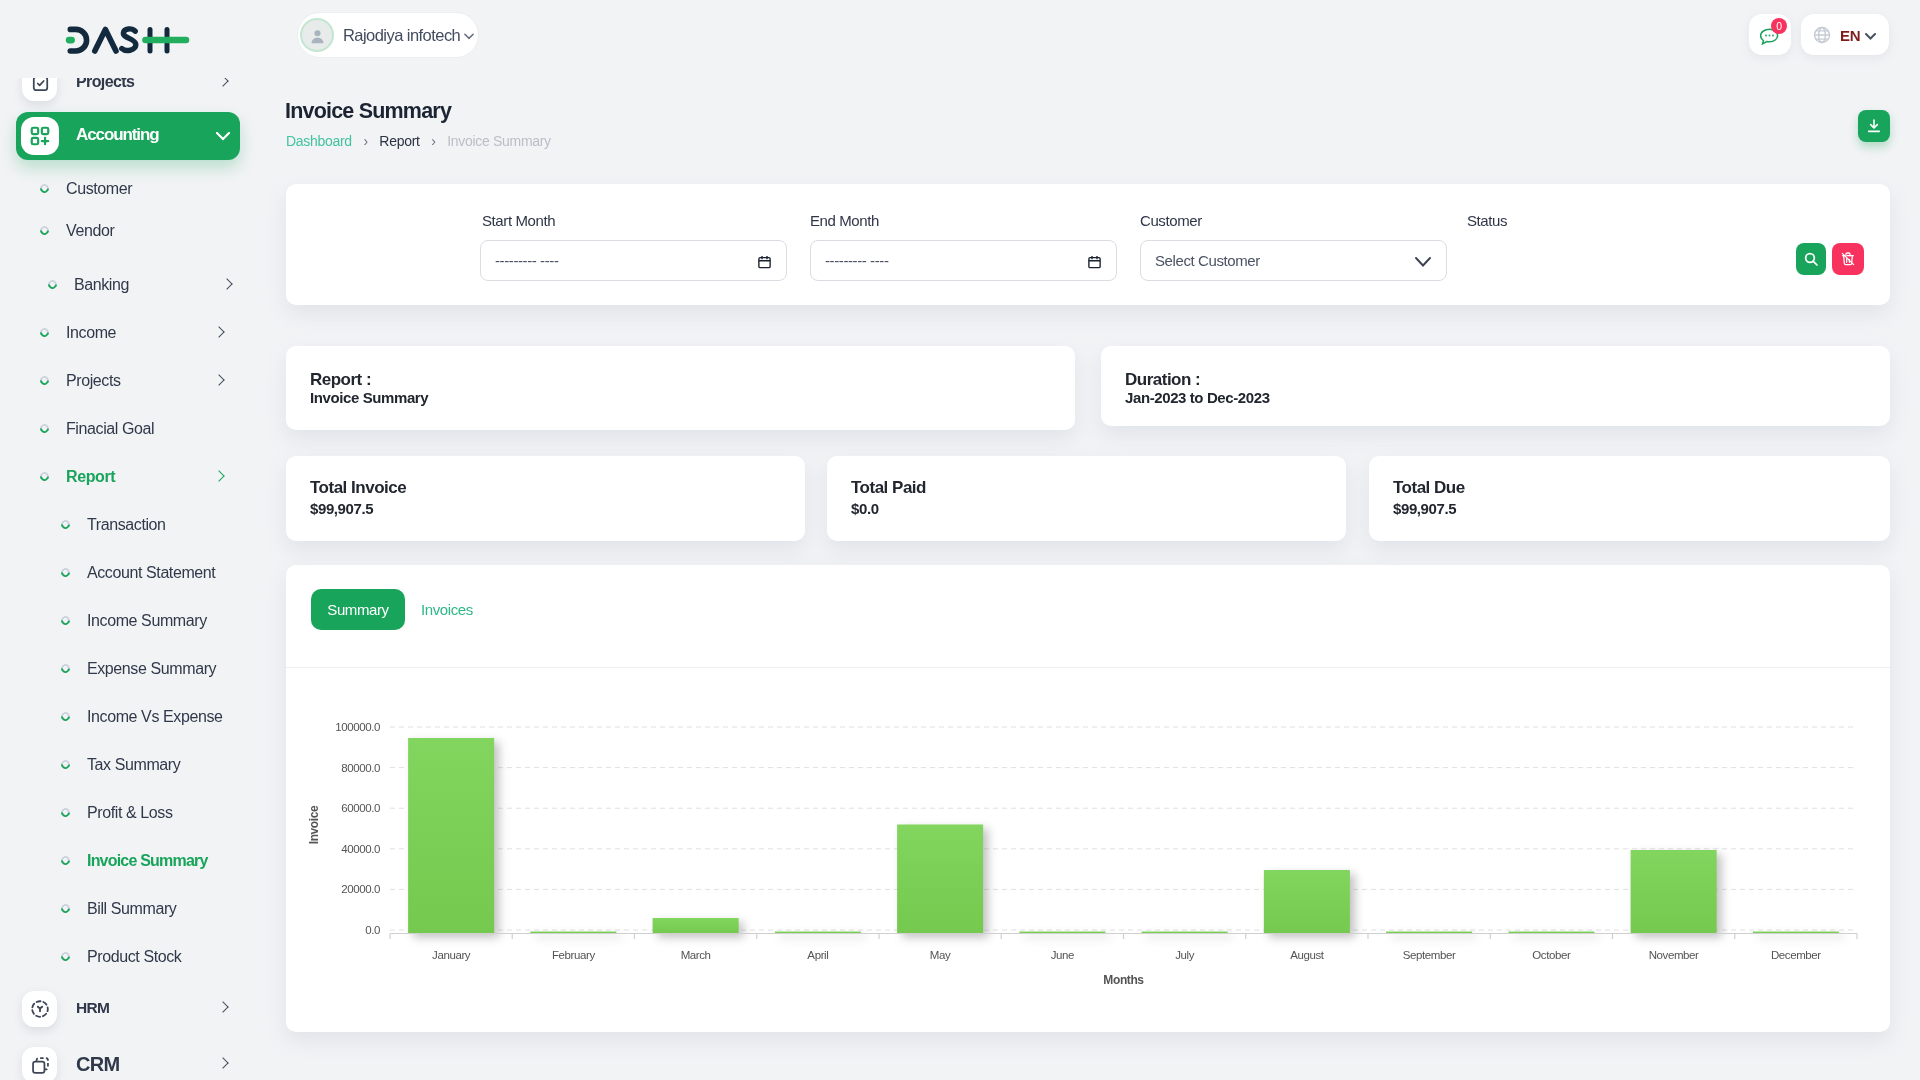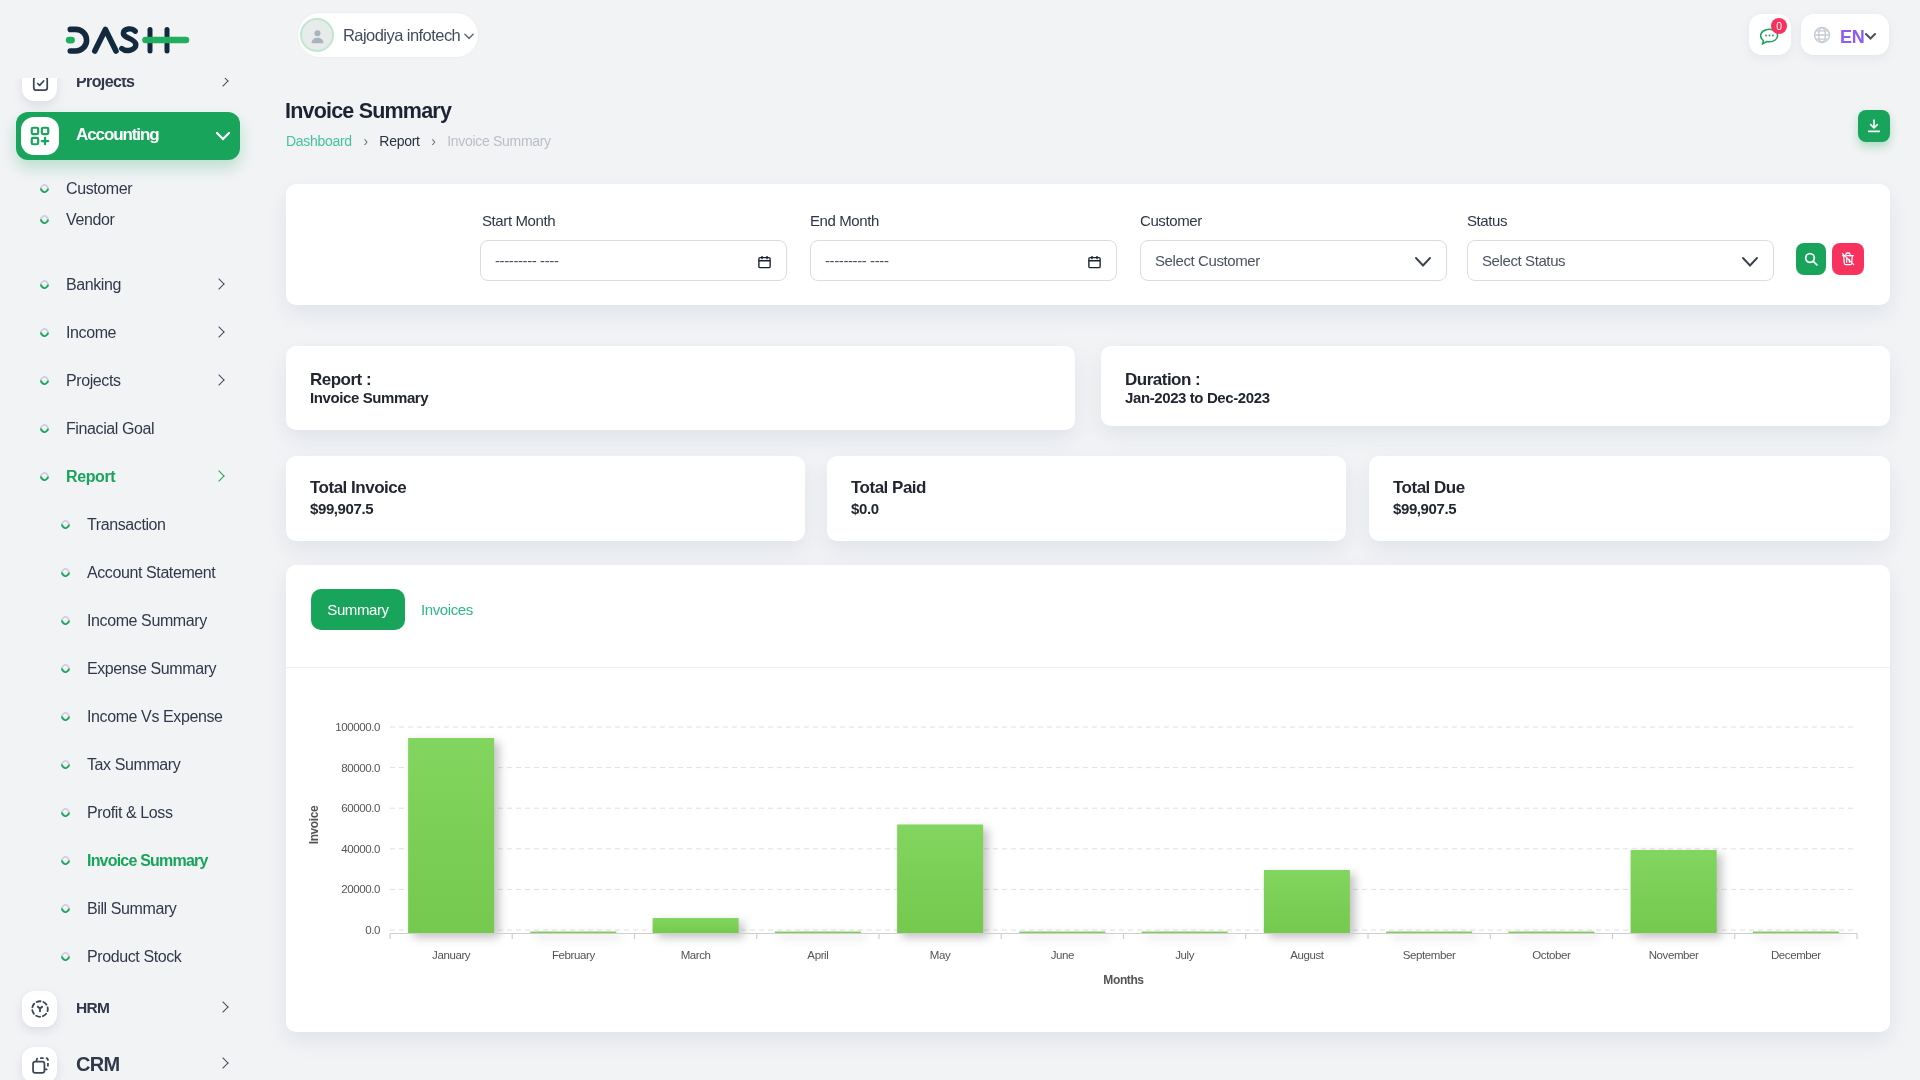--- a/index.html
+++ b/index.html
@@ -66,25 +66,25 @@
     <span class="abs" style="left:60px;top:13px;font-size:17px;font-weight:bold;color:#fff;letter-spacing:-1.1px;">Accounting</span>
     <svg width="14" height="9" viewBox="0 0 14 9" style="position:absolute;left:200px;top:20px;" fill="none" stroke="#fff" stroke-width="2.2" stroke-linecap="round">
         <path d="M1 1 L7 7 L13 1"></path>
       </svg>
   </div>
 
   <div class="side-item" style="top:177px;">
       <span class="side-bullet"></span>
       <span class="side-label">Customer</span>
     </div>
-  <div class="side-item" style="top:208px;padding-left:44px;">
+  <div class="side-item" style="top:219px;padding-left:44px;">
       <span class="side-bullet"></span>
       <span class="side-label">Vendor</span>
     </div>
-  <div class="side-item" style="top:273px;">
+  <div class="side-item" style="top:273px;margin-left:8px;">
       <span class="side-bullet"></span>
       <span class="side-label">Banking</span>
       <span class="side-arrow"></span>
     </div>
   <div class="side-item" style="top:321px;">
       <span class="side-bullet"></span>
       <span class="side-label">Income</span>
       <span class="side-arrow"></span>
     </div>
   <div class="side-item" style="top:369px;">
@@ -204,21 +204,21 @@
     </svg>
     <div class="abs" style="left:22px;top:4px;width:16px;height:16px;border-radius:50%;background:#f7325e;color:#fff;font-size:10.5px;text-align:center;line-height:16px;">0</div>
   </div>
 
   <div class="pill" style="left:1801px;top:14px;width:88px;height:41px;border-radius:13px;">
     <svg width="18" height="18" viewBox="0 0 24 24" style="position:absolute;left:12px;top:12px;" fill="none" stroke="#c5cbd3" stroke-width="1.8">
       <circle cx="12" cy="12" r="10"></circle>
       <ellipse cx="12" cy="12" rx="4.5" ry="10"></ellipse>
       <path d="M2 12 h20 M3.3 6.5 h17.4 M3.3 17.5 h17.4"></path>
     </svg>
-    <span class="abs" style="left:39px;top:13px;font-size:18px;font-weight:bold;color:#8b5cf6;letter-spacing:-0.3px;">EN</span>
+    <span class="abs" style="left:39px;top:13px;font-size:15px;font-weight:bold;color:#7f1d1d;letter-spacing:-0.3px;">EN</span>
     <svg width="11" height="7" viewBox="0 0 11 7" style="position:absolute;left:64px;top:19px;" fill="none" stroke="#4a5160" stroke-width="2" stroke-linecap="round">
         <path d="M1 1 L5.5 5.5 L10 1"></path>
       </svg>
   </div>
 </div>
 
 <div class="abs" style="left:285px;top:99px;font-size:21.5px;font-weight:bold;color:#1c2433;letter-spacing:-0.8px;">Invoice Summary</div>
 <div class="abs" style="left:286px;top:133px;font-size:14px;letter-spacing:-0.3px;">
   <span style="color:#43c39c;">Dashboard</span>
   <span style="color:#6b7280;padding:0 8px;">›</span>
@@ -250,26 +250,20 @@
     </svg>
   </div>
   <span class="flabel" style="left:854px;top:28px;">Customer</span>
   <div class="finput" style="left:854px;top:56px;width:307px;">
     <span>Select Customer</span>
     <svg width="16" height="10" viewBox="0 0 16 10" style="position:absolute;right:15px;top:16px;" fill="none" stroke="#3a4252" stroke-width="1.9" stroke-linecap="round">
         <path d="M1 1 L8 8.5 L15 1"></path>
       </svg>
   </div>
   <span class="flabel" style="left:1181px;top:28px;">Status</span>
-  <div class="finput" style="left:1181px;top:56px;width:307px;">
-    <span>Select Status</span>
-    <svg width="16" height="10" viewBox="0 0 16 10" style="position:absolute;right:15px;top:16px;" fill="none" stroke="#3a4252" stroke-width="1.9" stroke-linecap="round">
-        <path d="M1 1 L8 8.5 L15 1"></path>
-      </svg>
-  </div>
   <div class="abs" style="left:1510px;top:59px;width:30px;height:32px;background:#19a45b;border-radius:8px;">
     <svg width="16" height="16" viewBox="0 0 24 24" style="position:absolute;left:7px;top:8px;" fill="none" stroke="#fff" stroke-width="2.6" stroke-linecap="round">
       <circle cx="10.5" cy="10.5" r="6.5"></circle>
         <path d="M15.5 15.5 L21 21"></path>
     </svg>
   </div>
   <div class="abs" style="left:1546px;top:59px;width:32px;height:32px;background:#f7325e;border-radius:8px;">
     <svg width="16" height="16" viewBox="0 0 24 24" style="position:absolute;left:8px;top:8px;" fill="none" stroke="#fff" stroke-width="1.9" stroke-linecap="round" stroke-linejoin="round">
       <path d="M4 7 h3 m4 0 h9"></path>
       <path d="M10 11 v6 M14 12.5 V17"></path>

